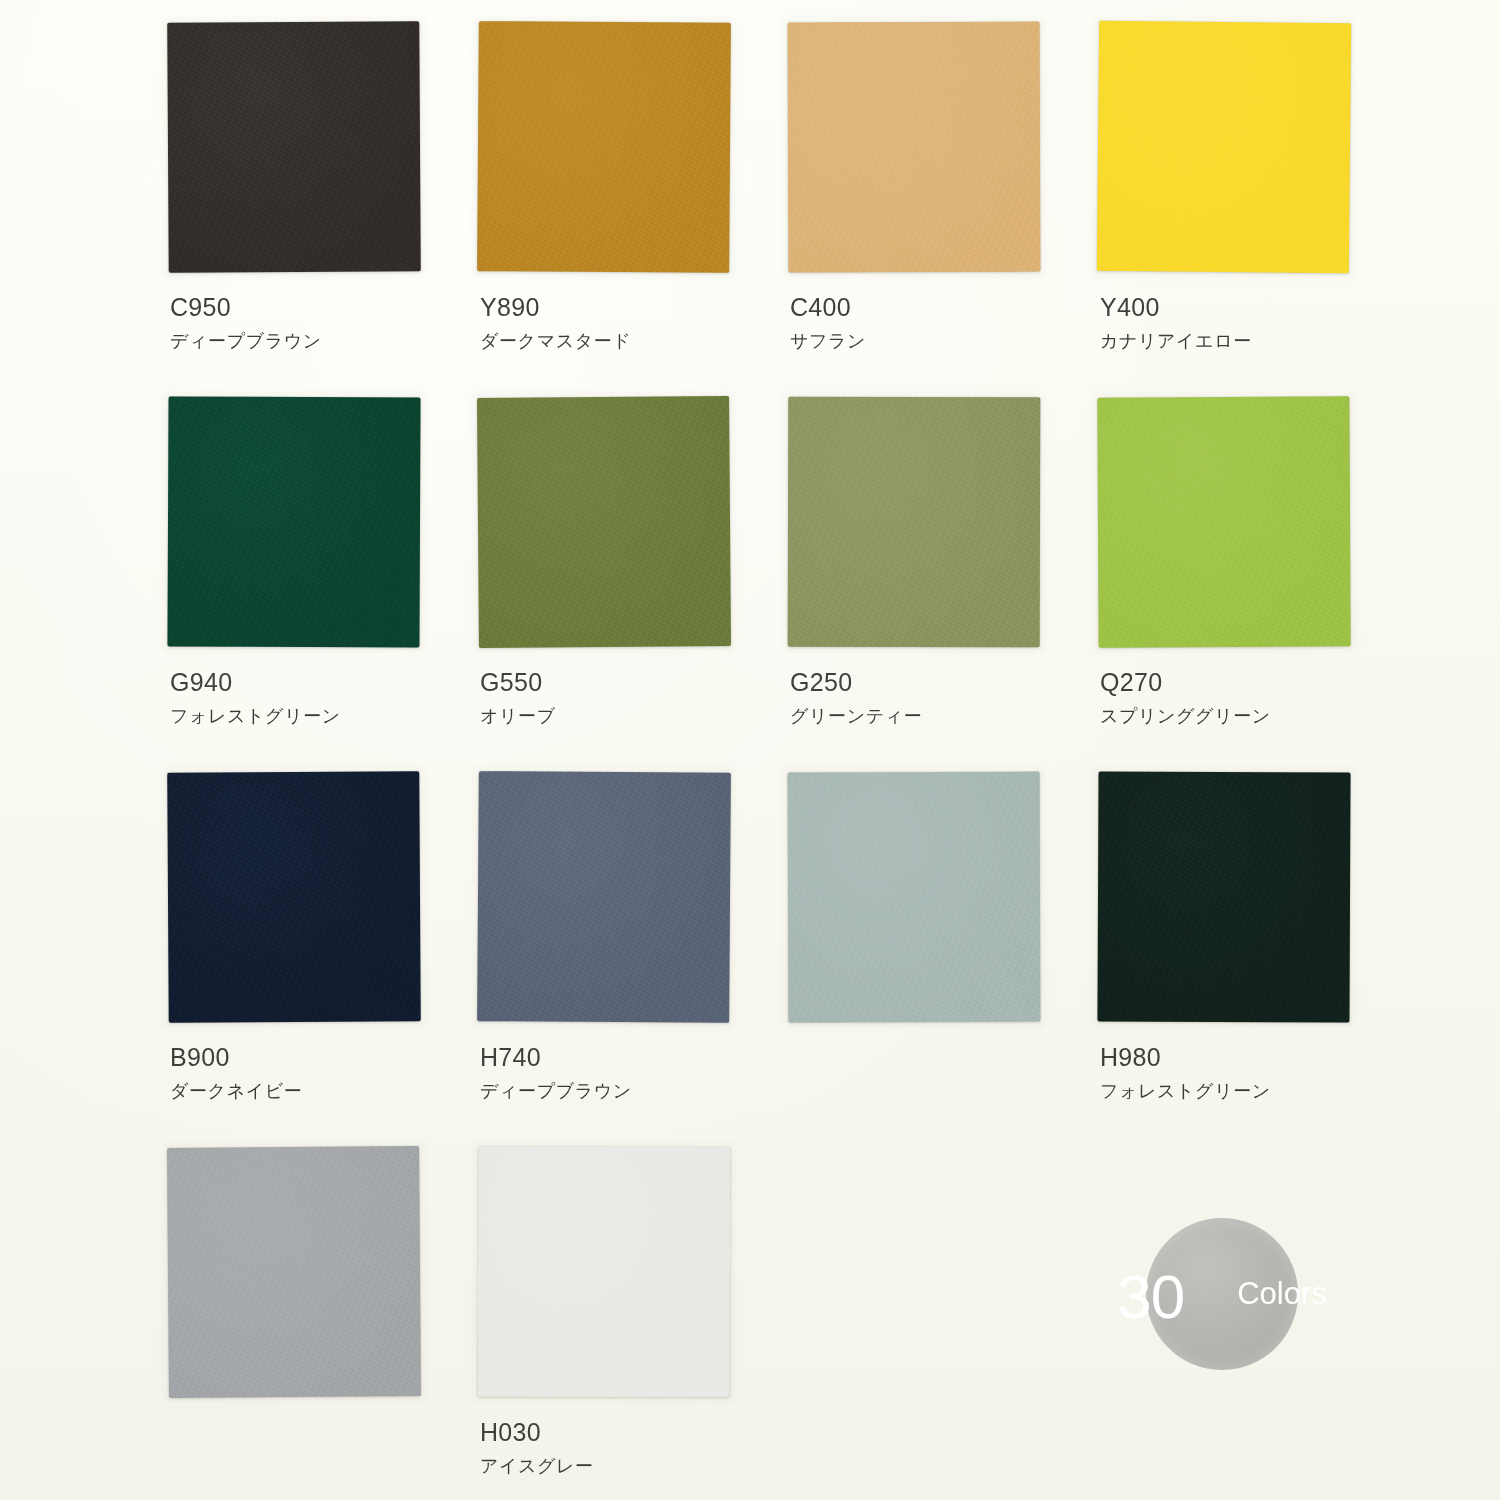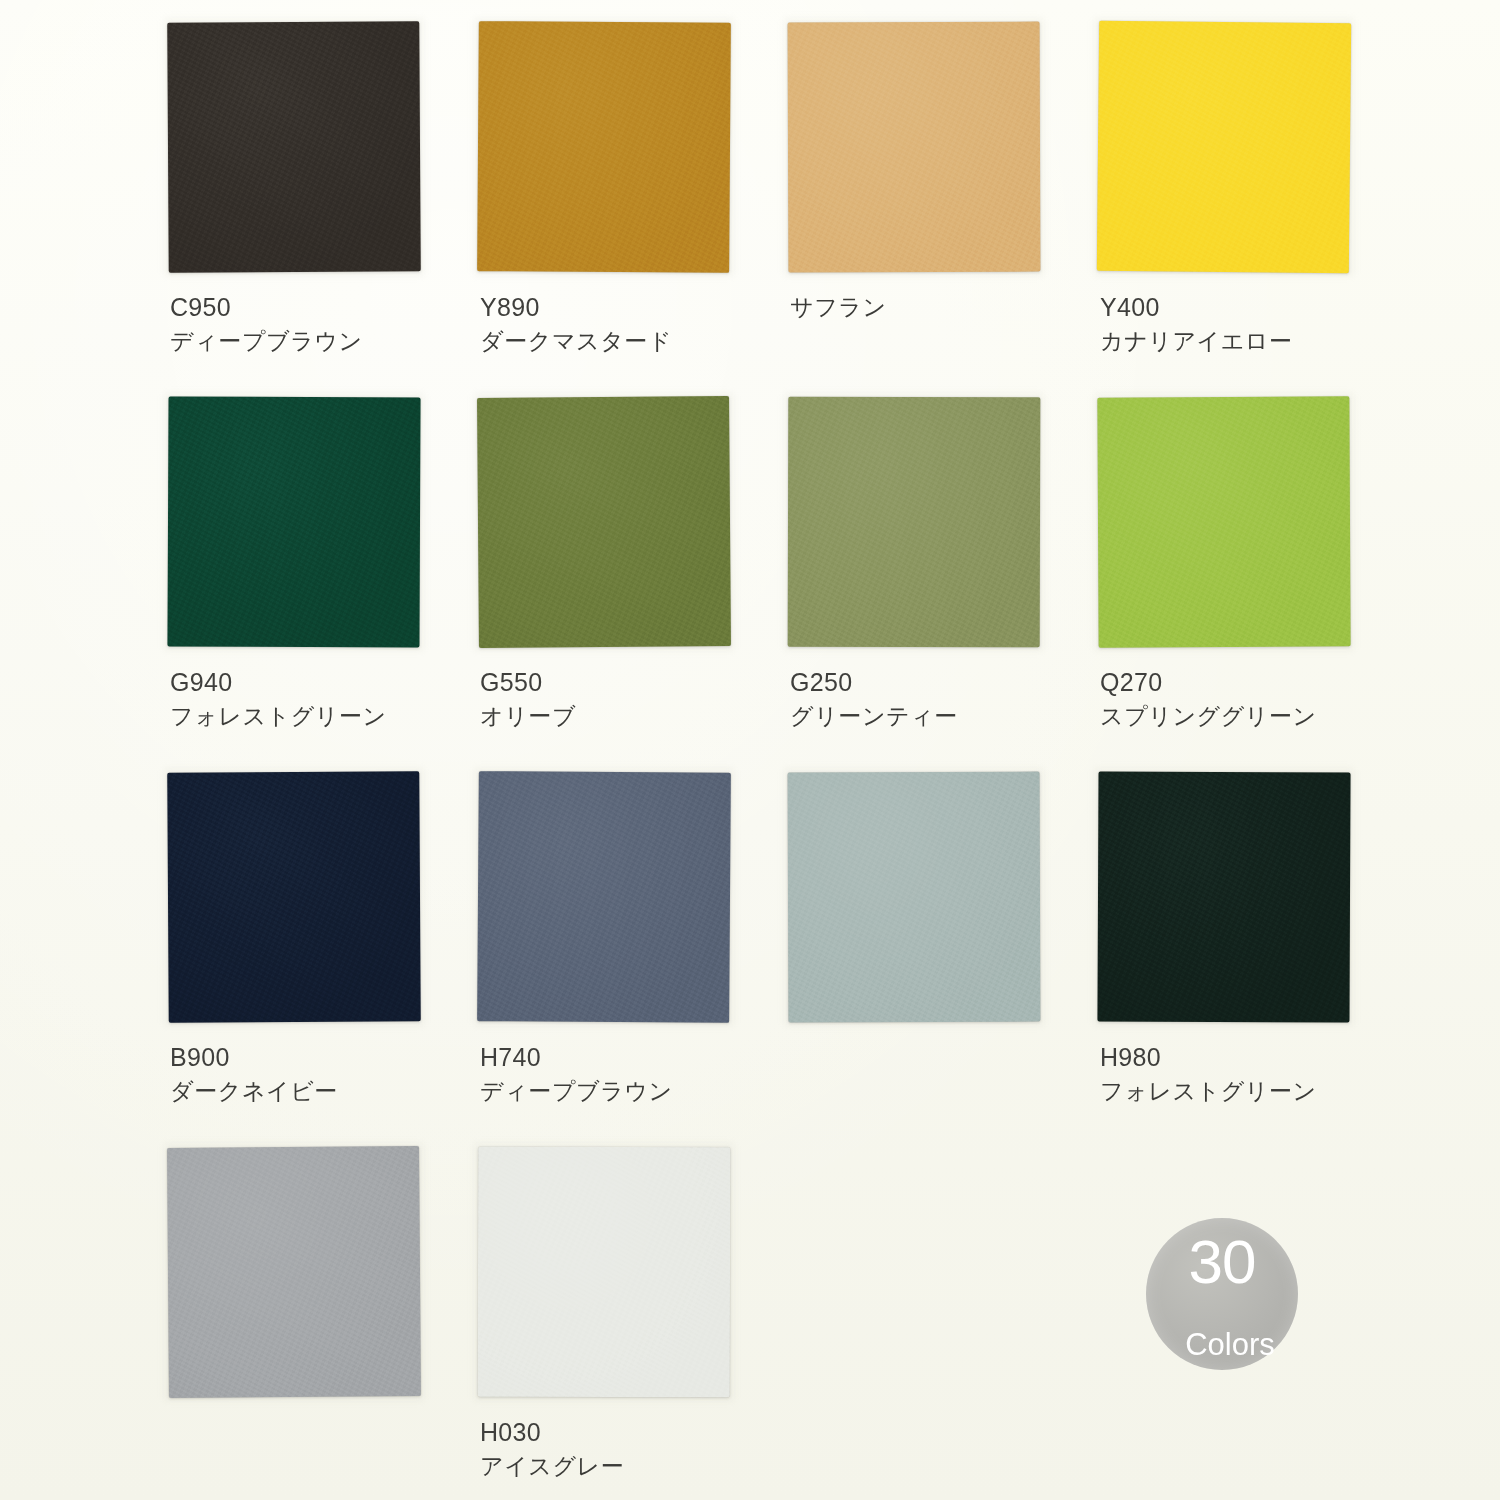--- a/index.html
+++ b/index.html
@@ -89,37 +89,36 @@
     width: 300px;
   }
   .code {
     font-size: 25px;
     line-height: 34px;
     color: #3f3f3c;
     letter-spacing: 0.3px;
     font-family: "Liberation Sans", sans-serif;
   }
   .jp {
-    font-size: 23px;
+    font-size: 18px;
     line-height: 36px;
     color: #3b3b38;
     letter-spacing: 0.6px;
-    font-family: Liberation Serif, serif;
+    font-family: Liberation Mono, monospace;
     white-space: nowrap;
   }
   #badge {
     position: absolute;
     left: 1146px;
     top: 1218px;
     width: 152px;
     height: 152px;
     border-radius: 50%;
     background: radial-gradient(circle at 38% 32%, #c2c2bd 0%, #b4b4b0 55%, #a9a9a5 100%);
     display: flex;
-    flex-direction: column;
     align-items: center;
     justify-content: center;
     box-shadow: inset 0 0 18px rgba(255,255,255,0.25);
     gap: 37px;
   }
   #badge .big {
     font-size: 62px;
     line-height: 58px;
     color: #ffffff;
     font-family: "Liberation Sans", sans-serif;
@@ -160,20 +159,21 @@
         <div class="labels">
           <div class="code">Y890</div>
           <div class="jp">ダークマスタード</div>
         </div>
       </div>
       <div class="cell">
         <div class="swatch-wrap">
           <div class="swatch" style="background: rgb(221, 180, 120); transform: rotate(-0.2deg);"></div>
         </div>
         <div class="labels">
+          <div class="code">C400</div>
           <div class="jp">サフラン</div>
         </div>
       </div>
       <div class="cell">
         <div class="swatch-wrap">
           <div class="swatch" style="background: rgb(249, 218, 44); transform: rotate(0.55deg);"></div>
         </div>
         <div class="labels">
           <div class="code">Y400</div>
           <div class="jp">カナリアイエロー</div>

